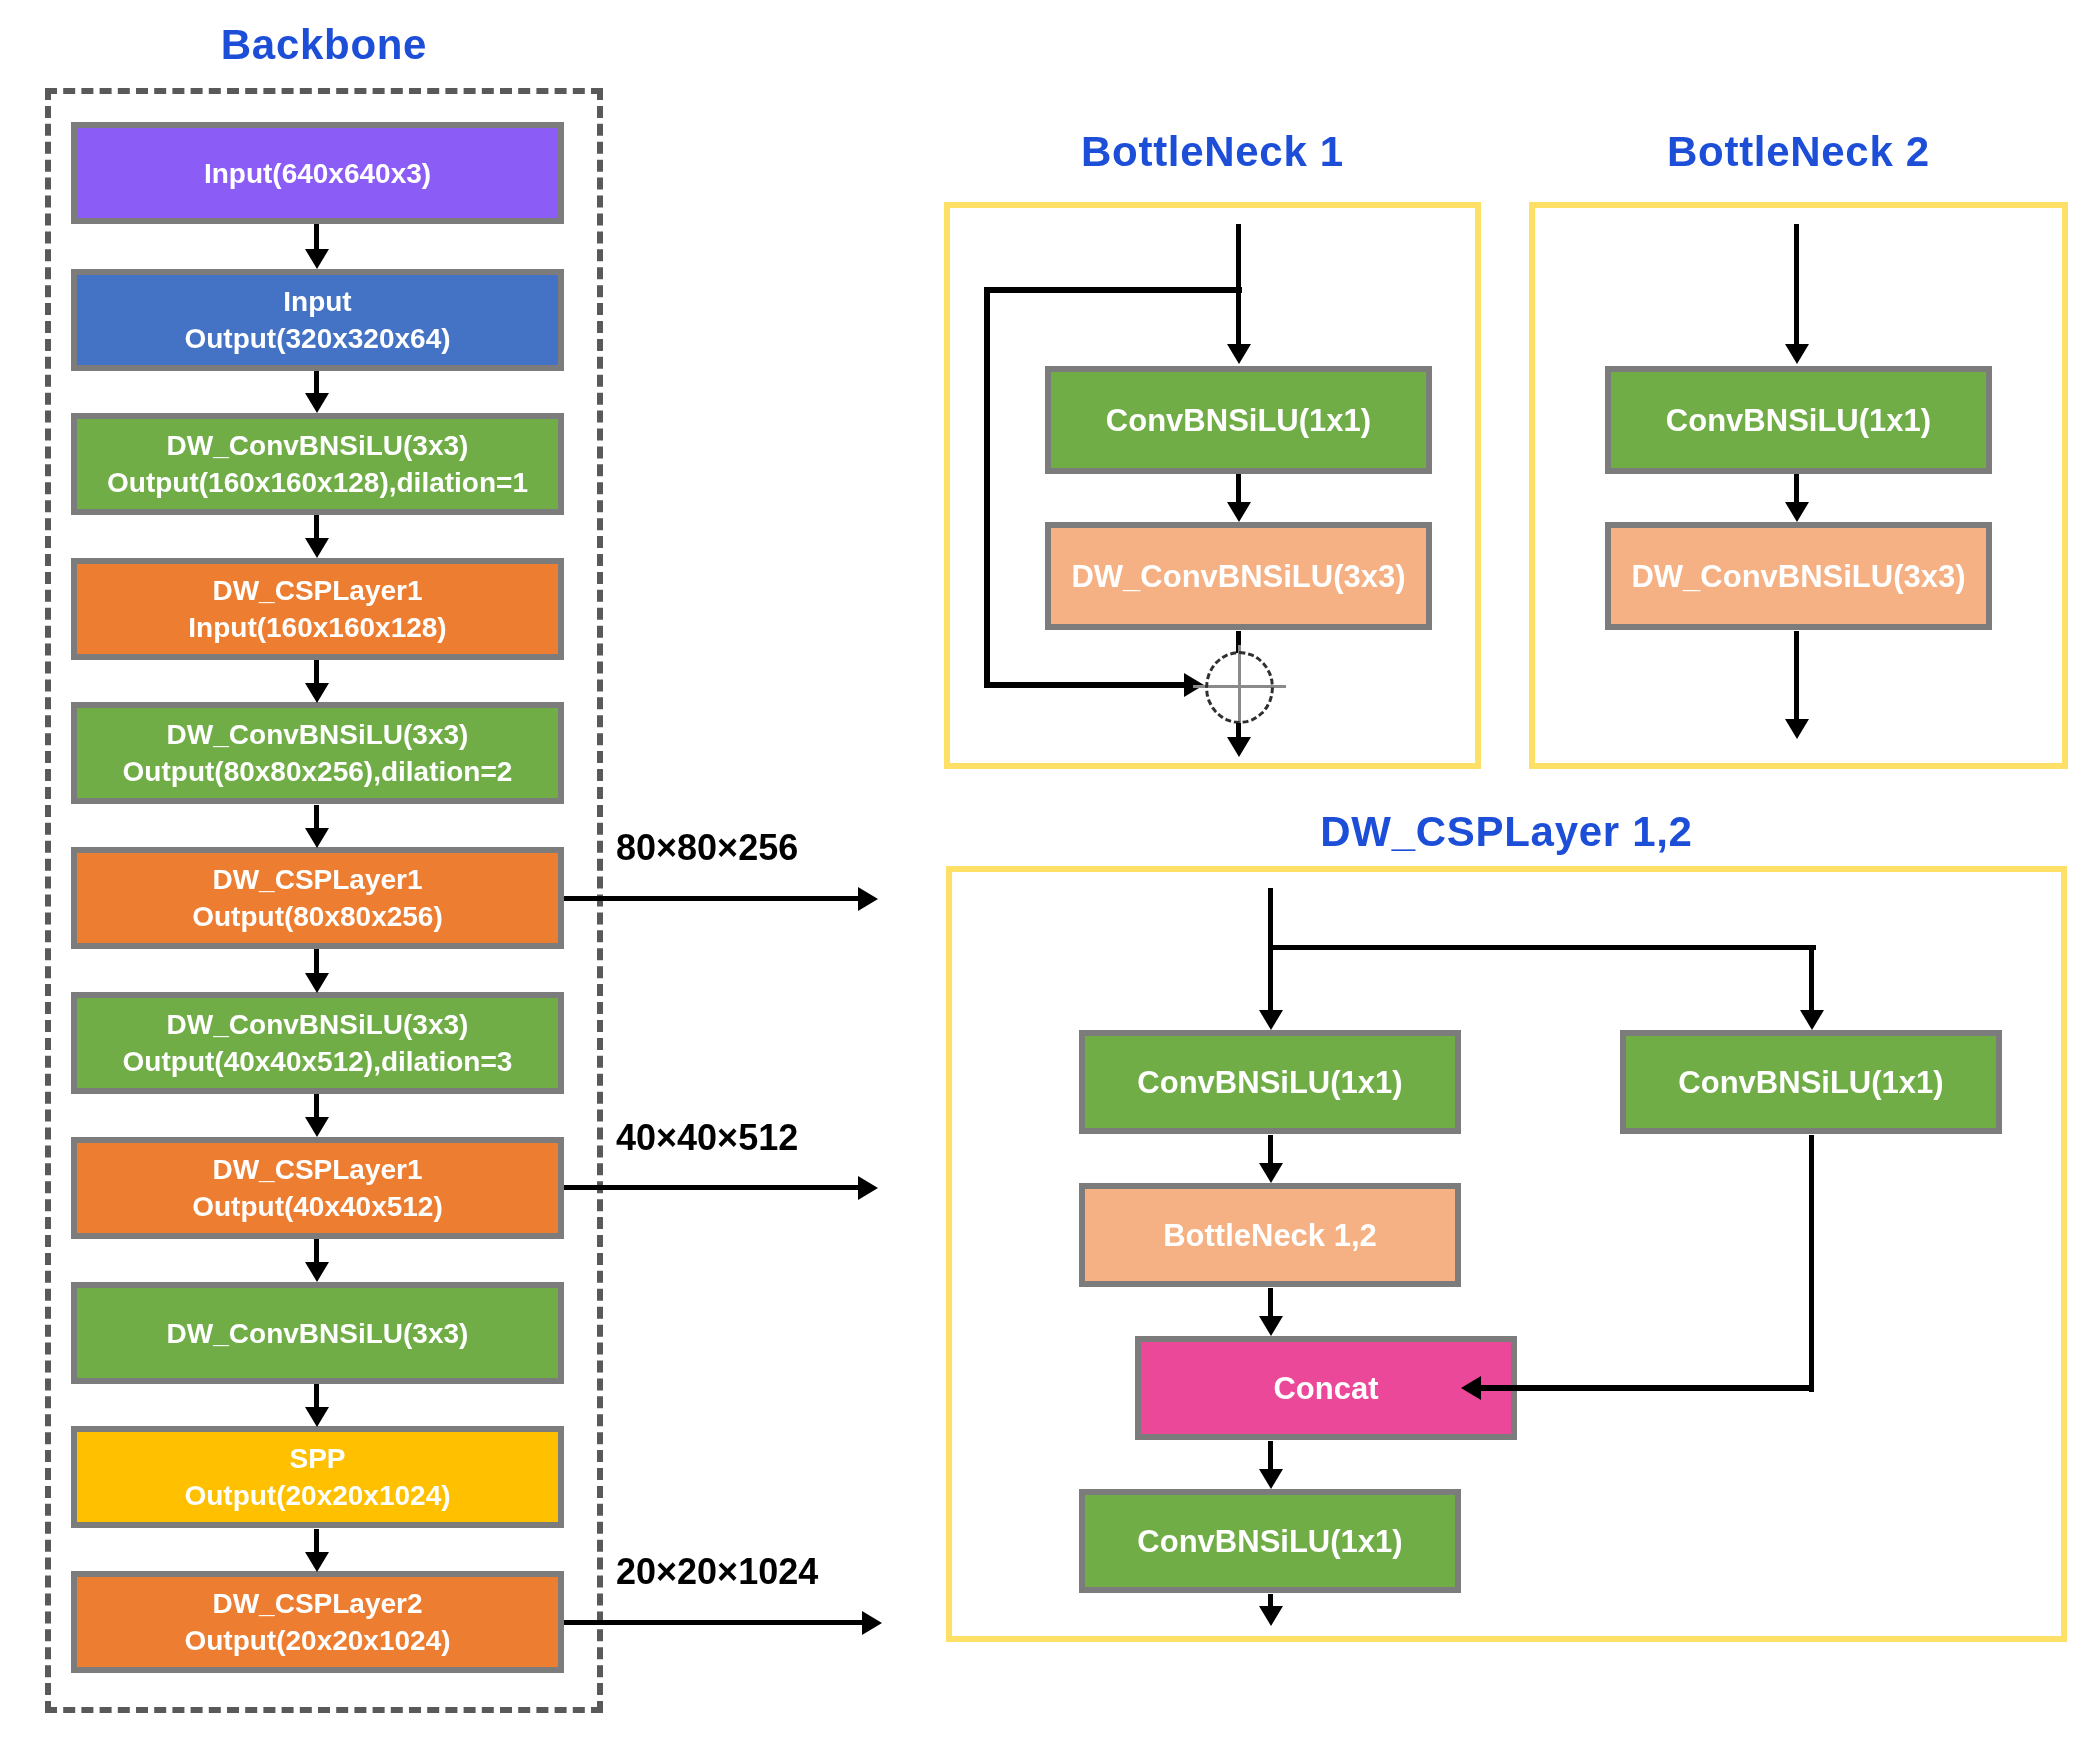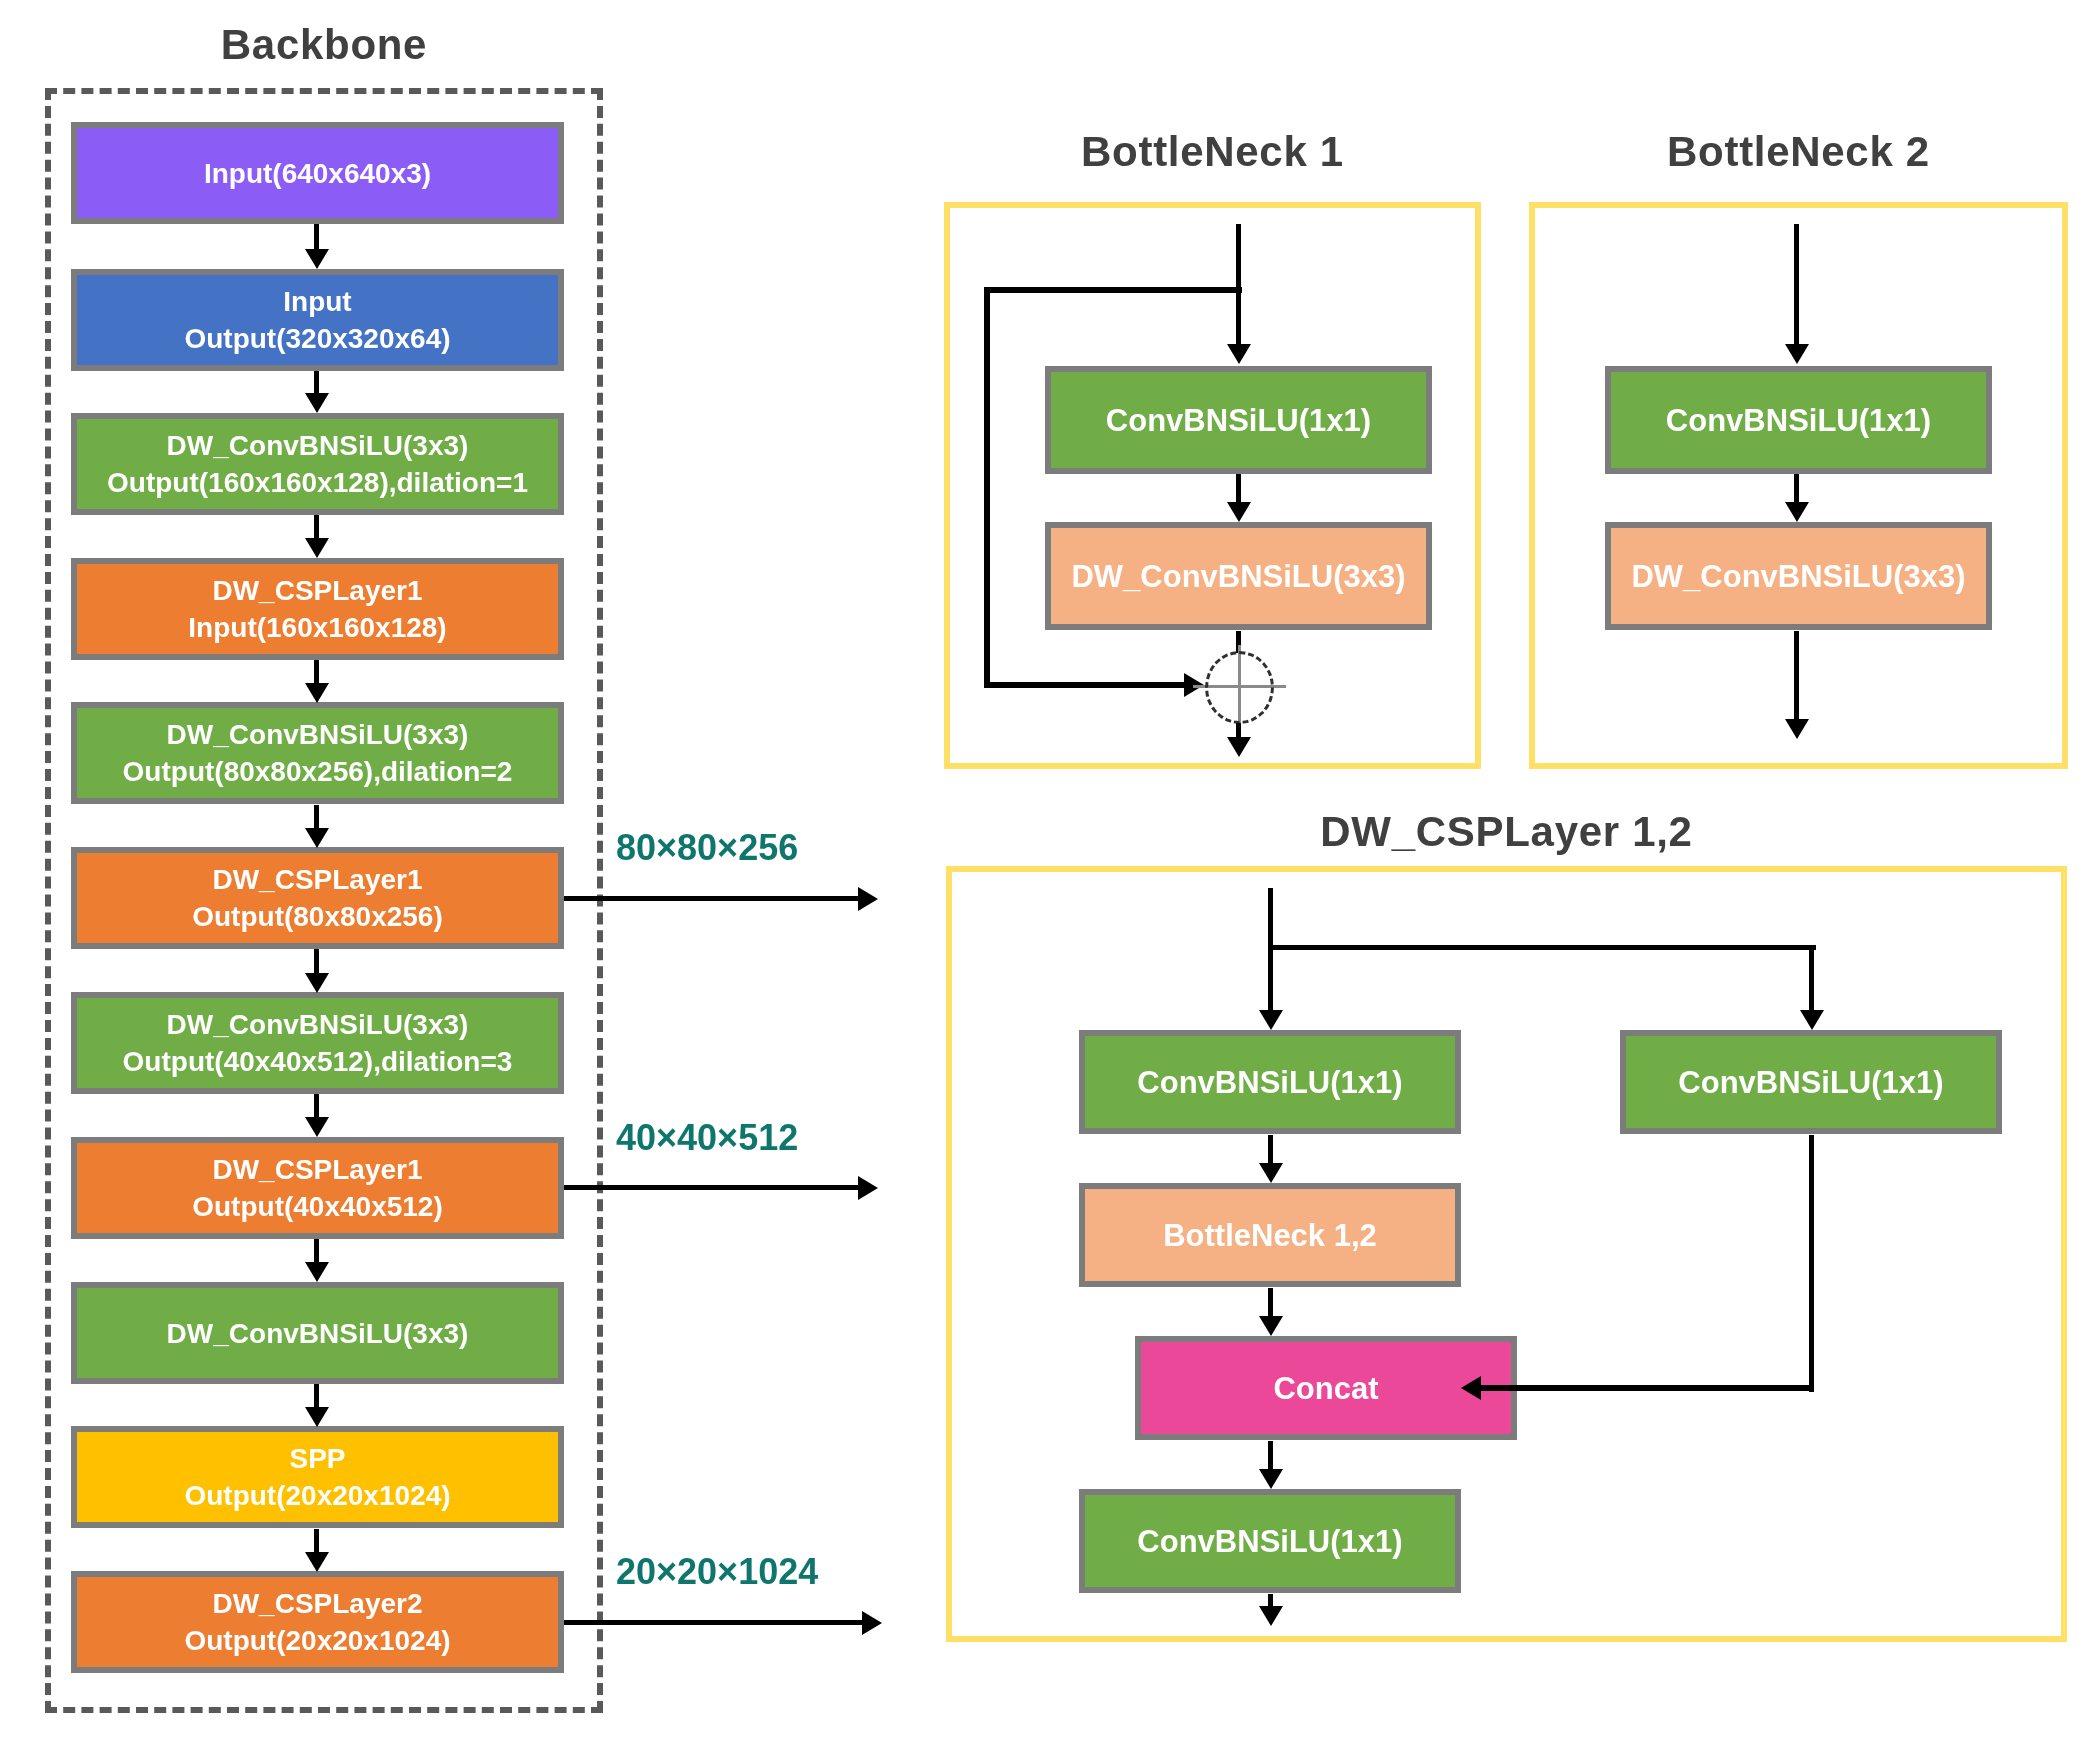--- a/index.html
+++ b/index.html
@@ -7,21 +7,21 @@
     position:relative;
     width:2097px;
     height:1747px;
     background:#ffffff;
     font-family:"Liberation Sans", sans-serif;
     overflow:hidden;
   }
   .title{
     position:absolute;
     font-weight:bold;
-    color:#404040;
+    color:#1d4ed8;
     font-size:42px;
     text-align:center;
     letter-spacing:0.7px;
   }
   .container-box{
     position:absolute;
     box-sizing:border-box;
     background:transparent;
   }
   .dashed-box{border:6.7px dashed #595959;}
@@ -42,21 +42,21 @@
   .rb{font-size:31px;line-height:37px;}
   .vline,.hline{position:absolute;background:#000;}
   .thin-gray{background:#8a8a8a;}
   .arr{position:absolute;width:0;height:0;}
   .arr-down{border-left:12px solid transparent;border-right:12px solid transparent;border-top:20px solid #000;}
   .arr-right{border-top:12px solid transparent;border-bottom:12px solid transparent;border-left:20px solid #000;}
   .arr-left{border-top:12px solid transparent;border-bottom:12px solid transparent;border-right:20px solid #000;}
   .side-label{
     position:absolute;
     font-weight:bold;
-    color:#0f766e;
+    color:#000000;
     font-size:36px;
     white-space:nowrap;
   }
   .add-circle{
     position:absolute;
     box-sizing:border-box;
     border:3px dashed #2f2f2f;
     border-radius:50%;
     background:#ffffff;
   }

